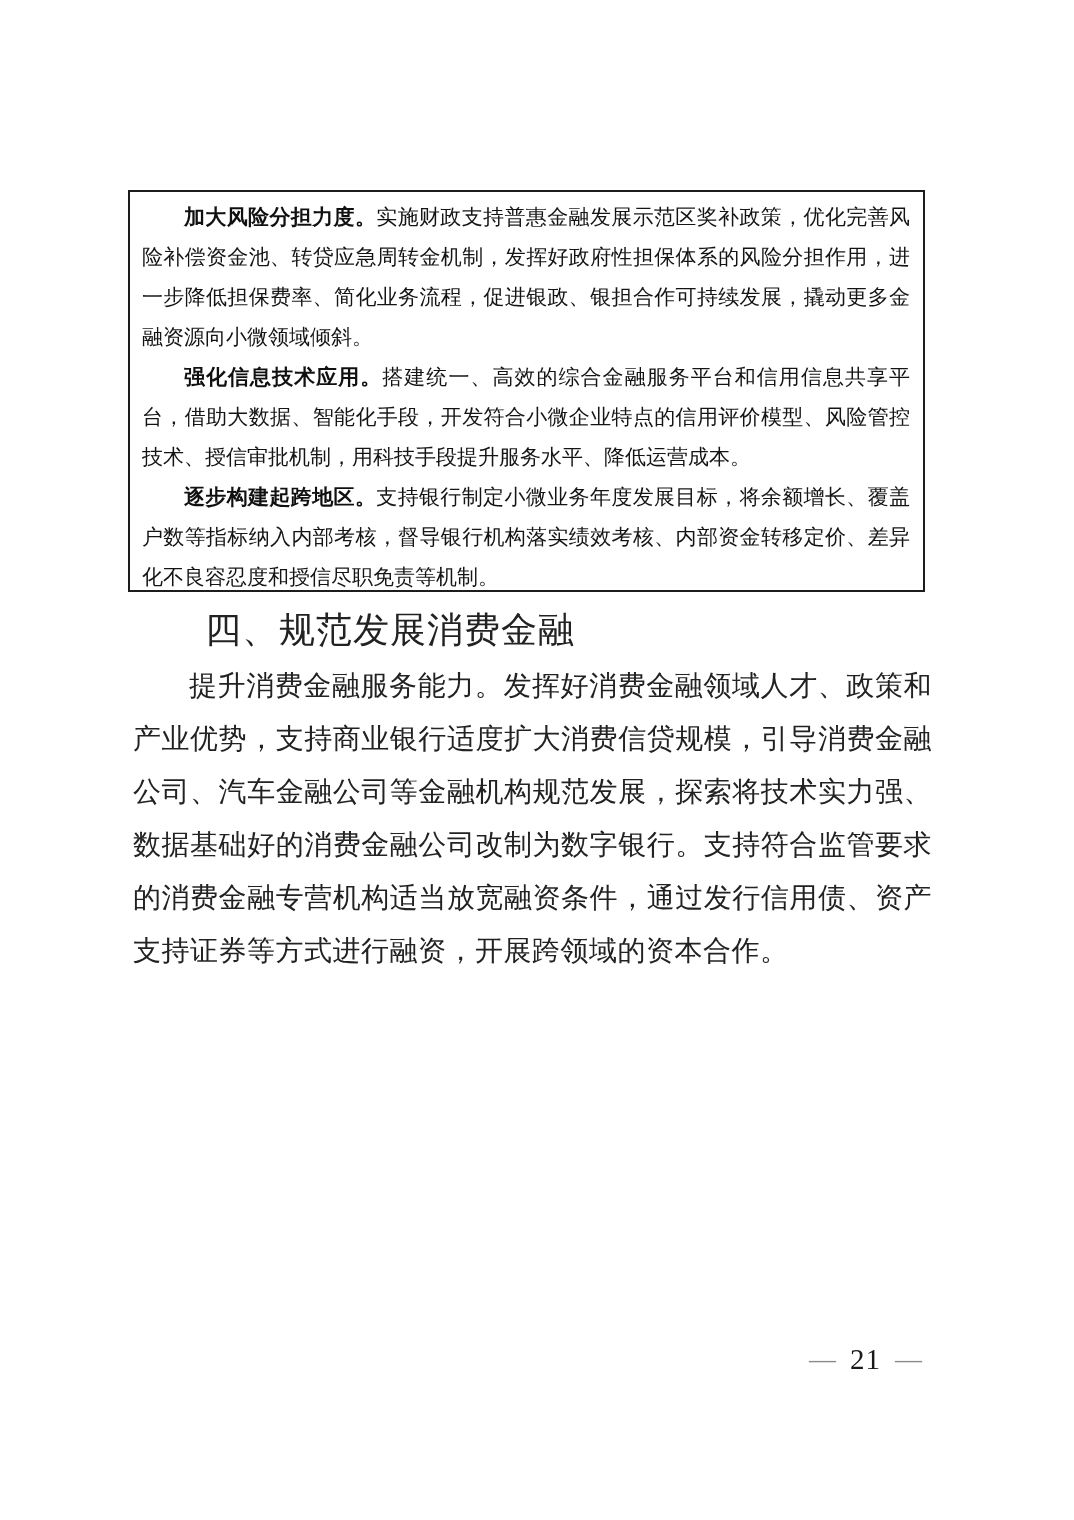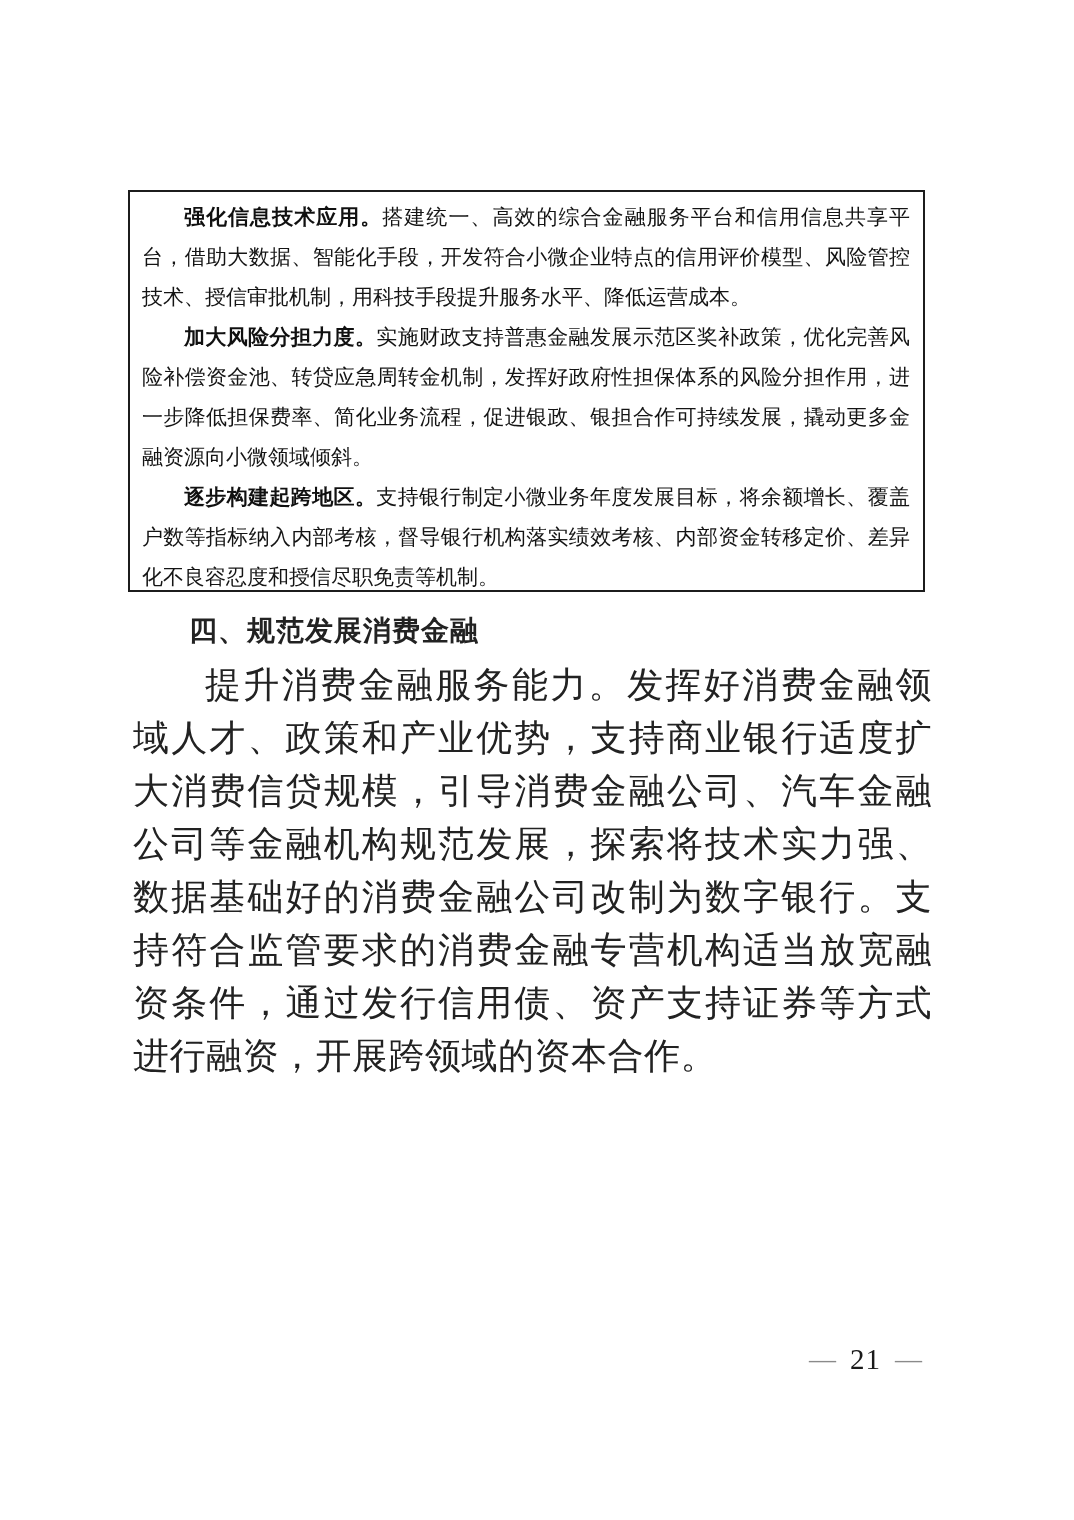--- a/index.html
+++ b/index.html
@@ -37,29 +37,29 @@
     color: #101010;
   }
   
   .main-text {
     position: absolute;
     left: 133px;
     top: 604px;
     width: 799px;
   }
   .section-heading {
-    font-size: 28px;
-    font-weight: bold;
+    font-size: 36px;
+    font-weight: normal;
     line-height: 53px;
     text-indent: 2em;
     letter-spacing: 1px;
     color: #222222;
   }
   .body-para {
-    font-size: 36px;
+    font-size: 28px;
     line-height: 53px;
     text-align: justify;
     text-indent: 2em;
     letter-spacing: 0.5px;
     color: #222222;
     margin-top: 2px;
   }
   
   .page-number {
     position: absolute;
@@ -79,22 +79,22 @@
   .page-number .num {
     letter-spacing: 1px;
   }
 </style>
 </head>
 <body>
 
 <div class="page">
 
   <div class="highlight-box">
+    <p><span class="lead">加大风险分担力度。</span><span>实施财政支持普惠金融发展示范区奖补政策，优化完善风险补偿资金池、转贷应急周转金机制，发挥好政府性担保体系的风险分担作用，进一步降低担保费率、简化业务流程，促进银政、银担合作可持续发展，撬动更多金融资源向小微领域倾斜。</span></p>
     <p><span class="lead">强化信息技术应用。</span><span>搭建统一、高效的综合金融服务平台和信用信息共享平台，借助大数据、智能化手段，开发符合小微企业特点的信用评价模型、风险管控技术、授信审批机制，用科技手段提升服务水平、降低运营成本。</span></p>
-    <p><span class="lead">加大风险分担力度。</span><span>实施财政支持普惠金融发展示范区奖补政策，优化完善风险补偿资金池、转贷应急周转金机制，发挥好政府性担保体系的风险分担作用，进一步降低担保费率、简化业务流程，促进银政、银担合作可持续发展，撬动更多金融资源向小微领域倾斜。</span></p>
     <p><span class="lead">逐步构建起跨地区。</span><span>支持银行制定小微业务年度发展目标，将余额增长、覆盖户数等指标纳入内部考核，督导银行机构落实绩效考核、内部资金转移定价、差异化不良容忍度和授信尽职免责等机制。</span></p>
   </div>
 
   <div class="main-text">
     <h2 class="section-heading">四、规范发展消费金融</h2>
     <p class="body-para">提升消费金融服务能力。发挥好消费金融领域人才、政策和产业优势，支持商业银行适度扩大消费信贷规模，引导消费金融公司、汽车金融公司等金融机构规范发展，探索将技术实力强、数据基础好的消费金融公司改制为数字银行。支持符合监管要求的消费金融专营机构适当放宽融资条件，通过发行信用债、资产支持证券等方式进行融资，开展跨领域的资本合作。</p>
   </div>
 
   <div class="page-number">
     <span class="dash">—</span>

